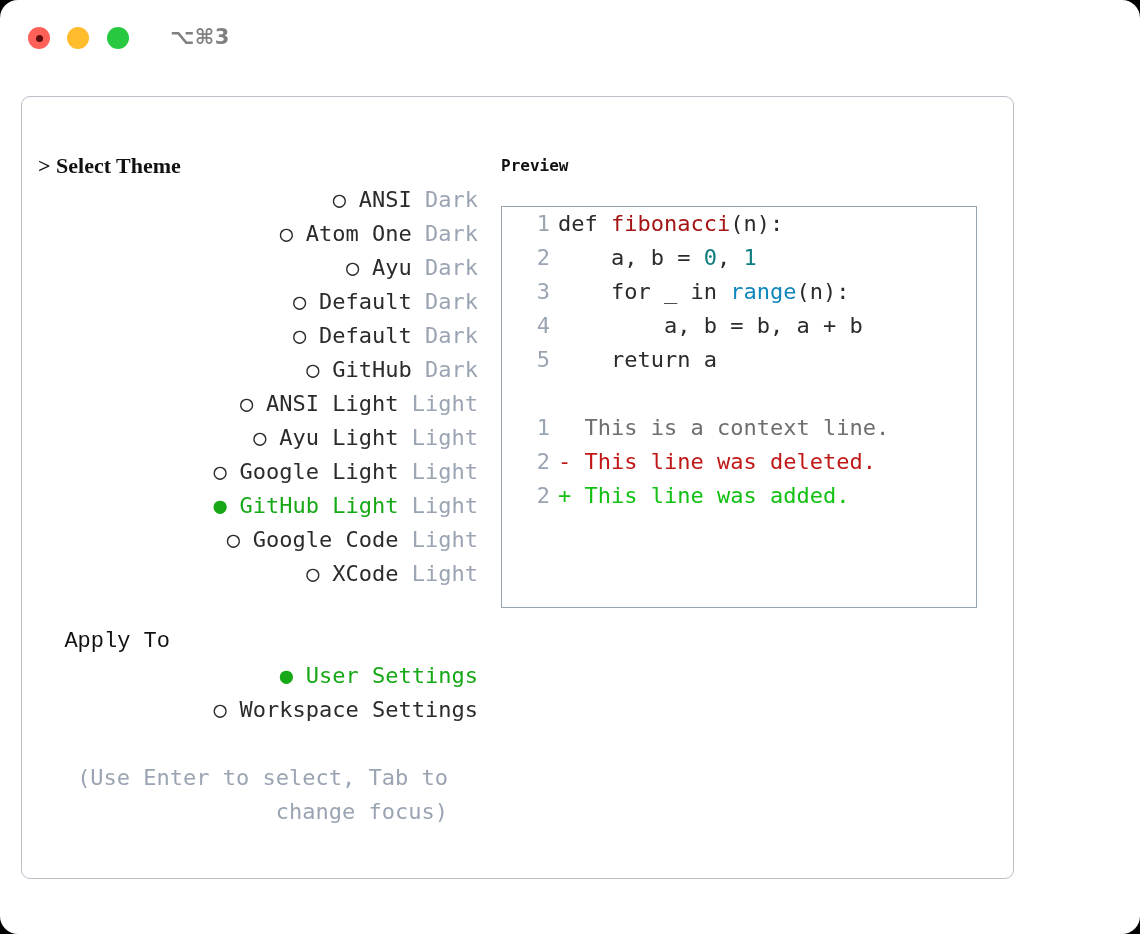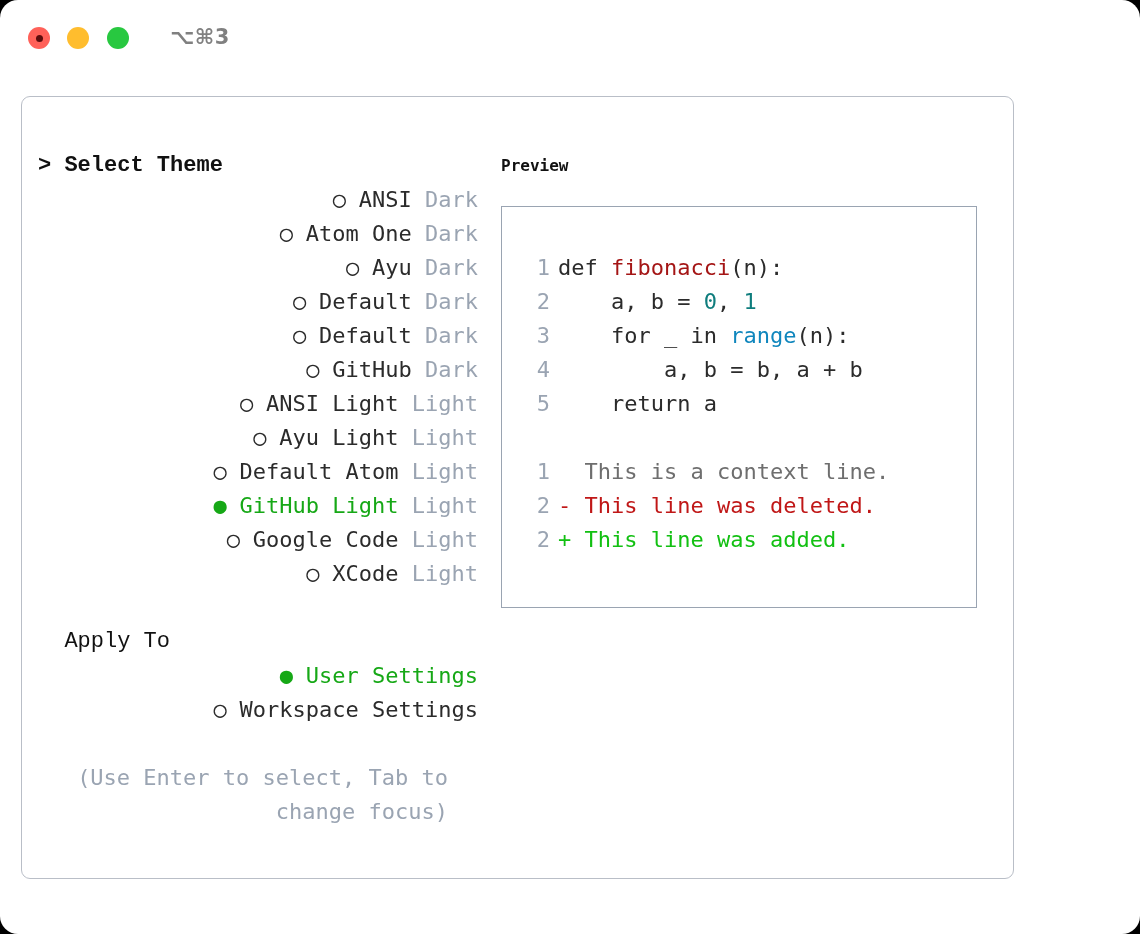--- a/index.html
+++ b/index.html
@@ -71,21 +71,21 @@
     background: #ffffff;
   }
   
   #left-col {
     position: absolute;
     left: 16px;
     top: 52px;
     width: 440px;
   }
   #theme-header {
-    font-family: Liberation Mono, monospace;
+    font-family: Liberation Serif, serif;
     font-size: 22px;
     font-weight: bold;
     color: #111111;
     height: 34px;
     line-height: 34px;
     white-space: pre;
   }
   .theme-row {
     font-family: "DejaVu Sans Mono", monospace;
     font-size: 22px;
@@ -136,21 +136,20 @@
     height: 34px;
     line-height: 34px;
   }
   #preview-box {
     margin-top: 23px;
     width: 476px;
     height: 402px;
     border: 1px solid #9aa4b2;
     box-sizing: border-box;
     background: #ffffff;
-    padding-top: 44px;
     padding-left: 18px;
   }
   .code-line {
     font-family: "DejaVu Sans Mono", monospace;
     font-size: 22px;
     height: 34px;
     line-height: 34px;
     white-space: pre;
     color: #2b2b2b;
   }
@@ -191,21 +190,21 @@
 
       <div id="theme-list">
           <div class="theme-row"><span class="marker">○ </span><span class="theme-name">ANSI</span> <span class="theme-kind">Dark</span></div>
           <div class="theme-row"><span class="marker">○ </span><span class="theme-name">Atom One</span> <span class="theme-kind">Dark</span></div>
           <div class="theme-row"><span class="marker">○ </span><span class="theme-name">Ayu</span> <span class="theme-kind">Dark</span></div>
           <div class="theme-row"><span class="marker">○ </span><span class="theme-name">Default</span> <span class="theme-kind">Dark</span></div>
           <div class="theme-row"><span class="marker">○ </span><span class="theme-name">Default</span> <span class="theme-kind">Dark</span></div>
           <div class="theme-row"><span class="marker">○ </span><span class="theme-name">GitHub</span> <span class="theme-kind">Dark</span></div>
           <div class="theme-row"><span class="marker">○ </span><span class="theme-name">ANSI Light</span> <span class="theme-kind">Light</span></div>
           <div class="theme-row"><span class="marker">○ </span><span class="theme-name">Ayu Light</span> <span class="theme-kind">Light</span></div>
-          <div class="theme-row"><span class="marker">○ </span><span class="theme-name">Default Atom</span> <span class="theme-kind">Light</span></div>
+          <div class="theme-row"><span class="marker">○ </span><span class="theme-name">Google Light</span> <span class="theme-kind">Light</span></div>
           <div class="theme-row selected"><span class="marker">● </span><span class="theme-name">GitHub Light</span> <span class="theme-kind">Light</span></div>
           <div class="theme-row"><span class="marker">○ </span><span class="theme-name">Google Code</span> <span class="theme-kind">Light</span></div>
           <div class="theme-row"><span class="marker">○ </span><span class="theme-name">XCode</span> <span class="theme-kind">Light</span></div>
         </div>
 
       <div id="apply-block">
         <div id="apply-header"><span>  </span><span>Apply To</span></div>
         <div id="apply-list">
             <div class="theme-row selected"><span class="marker">● </span><span class="theme-name">User Settings</span></div>
             <div class="theme-row"><span class="marker">○ </span><span class="theme-name">Workspace Settings</span></div>

